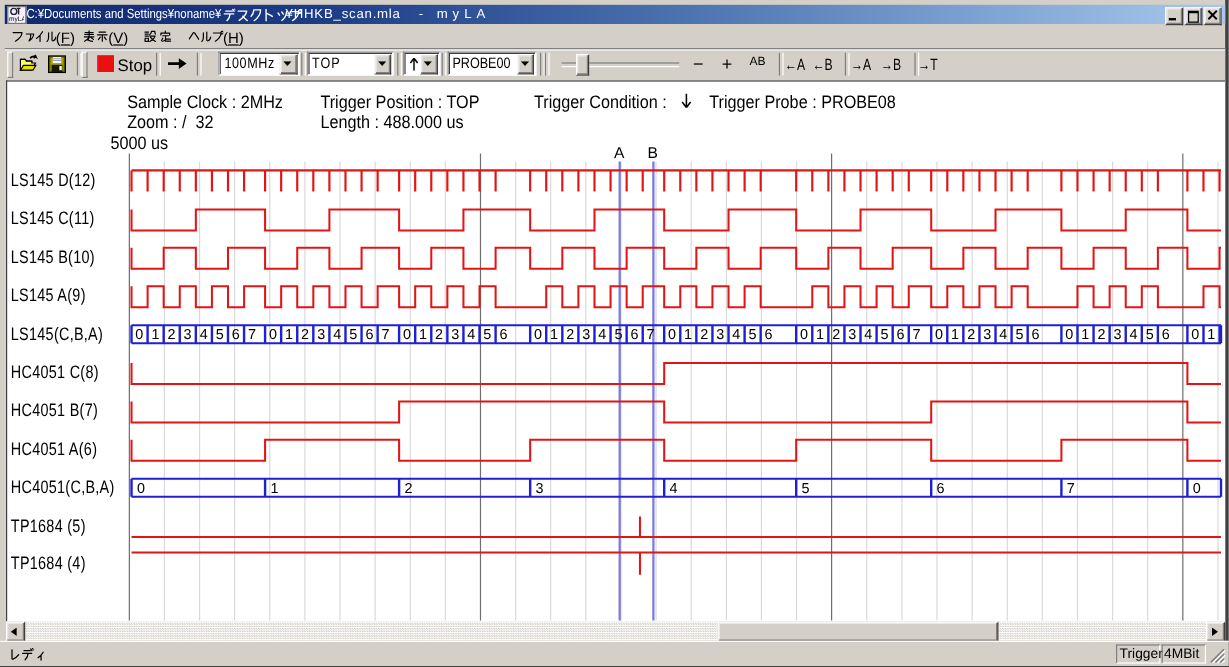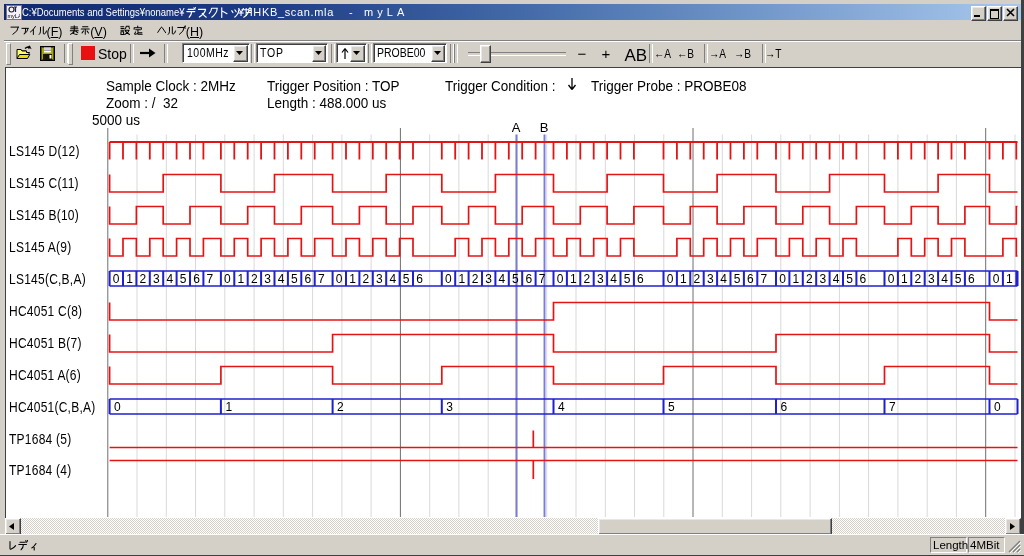--- a/index.html
+++ b/index.html
@@ -142,21 +142,21 @@
 <div class="a" style="left:372.5px;top:43px;width:72.5px;height:18px;background:#fff;border:1px solid #808080;border-right-color:#fff;border-bottom-color:#fff;box-shadow:inset 1px 1px 0 #404040"></div>
 <div class="t" style="left:376.5px;top:46px;font-size:12.5px;letter-spacing:0px;transform:scaleX(.84);transform-origin:0 0">PROBE00</div>
 <div class="a bev" style="left:430.5px;top:45px;width:12.5px;height:14.5px"></div>
 <svg class="a" style="left:433.5px;top:51px" width="7" height="4" viewBox="0 0 7 4">
     <path d="M0 0H7L3.5 4Z" fill="#000"></path>
   </svg>
 <div class="a" style="left:467.8px;top:52px;width:98px;height:2px;border-top:1px solid #808080;border-bottom:1px solid #fff"></div>
 <div class="a bev" style="left:480px;top:44.5px;width:9px;height:16.5px"></div>
 <div class="t" style="left:577.5px;top:44.5px;font-size:15px">−</div>
 <div class="t" style="left:601.5px;top:44.5px;font-size:15px">+</div>
-<div class="t" style="left:624.5px;top:45.5px;font-size:17px">AB</div>
+<div class="t" style="left:624.5px;top:45.5px;font-size:10px">AB</div>
 <div class="t sx" style="left:653.5px;top:45.5px;font-size:13.5px">←A</div>
 <div class="t sx" style="left:676.5px;top:45.5px;font-size:13.5px">←B</div>
 <div class="t sx" style="left:708.5px;top:45.5px;font-size:13.5px">→A</div>
 <div class="t sx" style="left:733.5px;top:45.5px;font-size:13.5px">→B</div>
 <div class="t sx" style="left:765px;top:45.5px;font-size:13.5px">→T</div>
 <div class="a" style="left:4.5px;top:67px;width:1015px;height:450.5px;background:#fff;border-left:1px solid #404040;border-top:1px solid #404040"></div>
 <div class="inf" style="left:106.4px;top:76.5px">Sample Clock : 2MHz</div>
 <div class="inf" style="left:266.6px;top:76.5px">Trigger Position : TOP</div>
 <div class="inf" style="left:445px;top:76.5px">Trigger Condition :</div>
 <svg class="a" style="left:566.5px;top:77.5px" width="10" height="12" viewBox="0 0 10 12">
@@ -285,18 +285,18 @@
 <svg style="position:absolute;left:8px;top:540px" width="10" height="11" viewBox="0 0 10 11">
     <path d="M2 1.5V8.6Q2 9.4 2.8 9.2Q5.8 8.2 7.6 5.6" stroke="#000" stroke-width="1.05" fill="none" stroke-linecap="round"></path>
   </svg>
 <svg style="position:absolute;left:18px;top:540px" width="10" height="11" viewBox="0 0 10 11">
     <path d="M2 2.2H7.2M.8 4.4H8.4M5.4 4.4Q5.4 7.4 3 9.8M7.6 .8L8.6 2.2M9.2 .4L10.2 1.8" stroke="#000" stroke-width="1.05" fill="none" stroke-linecap="round"></path>
   </svg>
 <svg style="position:absolute;left:29px;top:540px" width="10" height="11" viewBox="0 0 10 11">
     <path d="M7 3.5Q5.2 6.5 2.8 8M5.2 5.8V10" stroke="#000" stroke-width="1.05" fill="none" stroke-linecap="round"></path>
   </svg>
 <div class="a sunk" style="left:929.5px;top:537px;width:35px;height:13.5px"></div>
-<div class="t" style="left:933px;top:538.5px;font-size:11.5px">Length</div>
+<div class="t" style="left:933px;top:538.5px;font-size:11.5px">Trigger</div>
 <div class="a sunk" style="left:967.5px;top:537px;width:35px;height:13.5px"></div>
 <div class="t" style="left:970px;top:538.5px;font-size:11.5px">4MBit</div>
 <svg class="a" style="left:1008px;top:540px" width="13" height="13" viewBox="0 0 13 13">
     <path d="M12 1L1 12M12 5L5 12M12 9L9 12" stroke="#808080" stroke-width="1.3"></path>
     <path d="M13 2L2 13M13 6L6 13M13 10L10 13" stroke="#fff" stroke-width="1"></path>
   </svg>
 </body></html>

